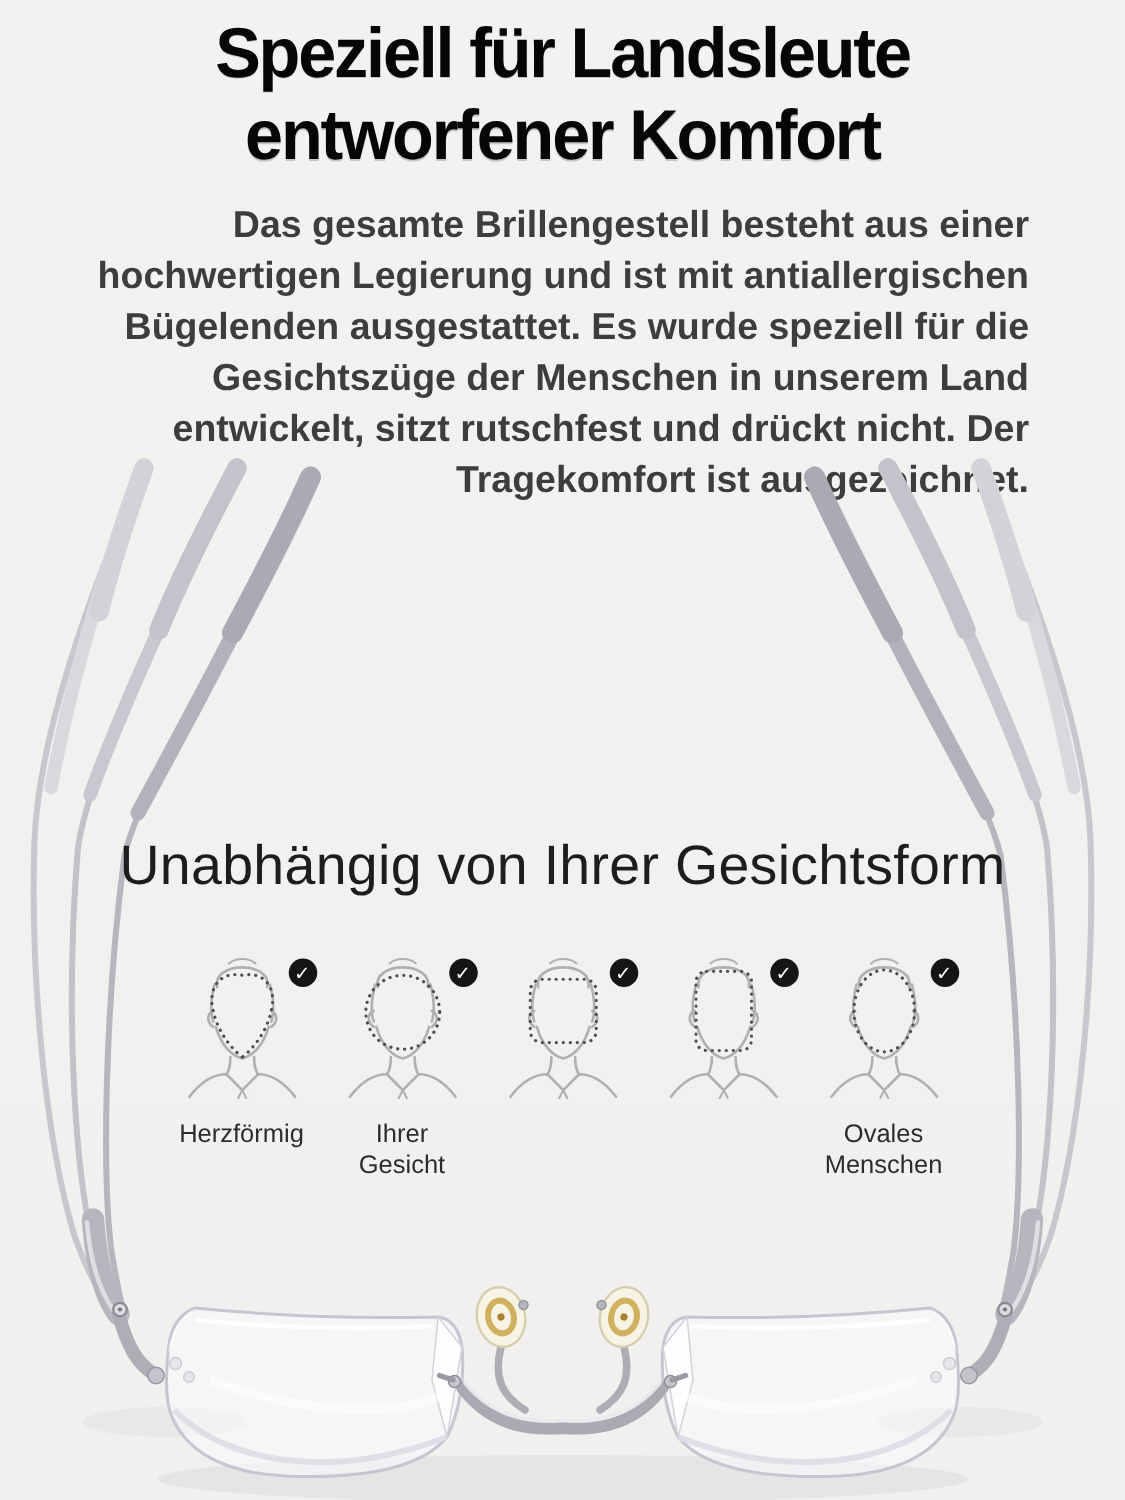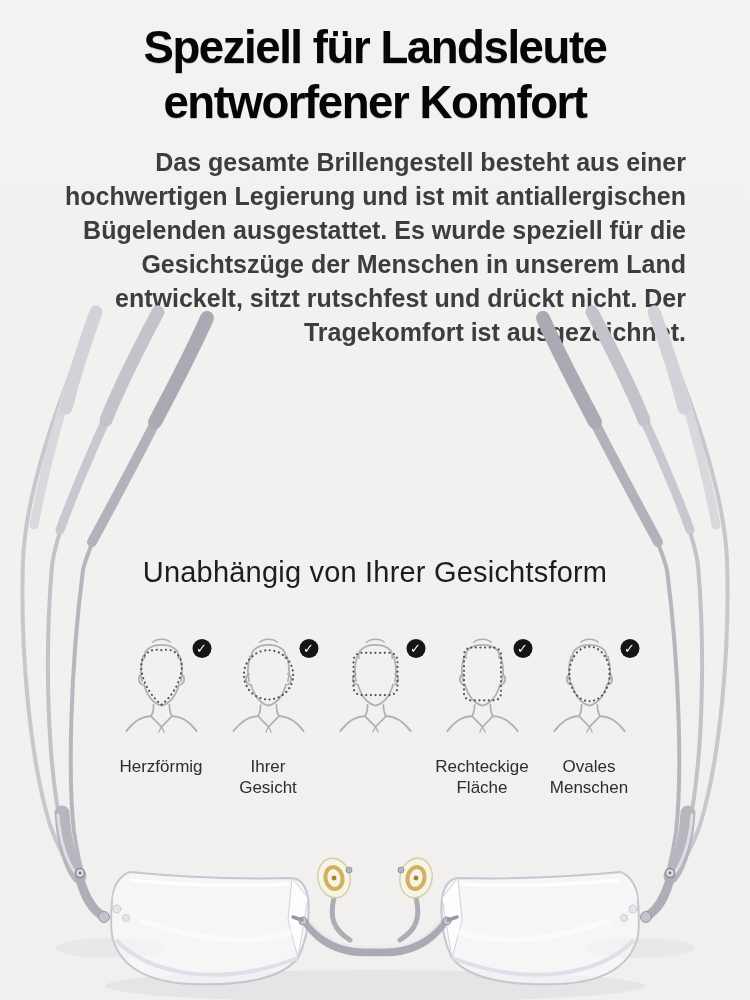--- a/index.html
+++ b/index.html
@@ -2,52 +2,52 @@
 <html><head>
 <meta charset="utf-8">
 <style>
   html,body{margin:0;padding:0;background:#e8e8e8;}
   .stage{
     position:relative;width:750px;height:1000px;overflow:hidden;
     background:linear-gradient(180deg,#f3f2f0 0%,#f2f1ef 55%,#f1f0ee 100%);
     font-family:"Liberation Sans","DejaVu Sans",sans-serif;
   }
   
-  .hero{padding-top:20px;text-align:center;}
+  .hero{padding-top:8px;text-align:center;}
   .hero-title{
     margin:0 auto;color:#060606;font-weight:bold;
     font-size:47px;line-height:1.17;letter-spacing:-1.5px;
     transform:scaleX(.97);transform-origin:center top;
     text-shadow:0 1px 0 rgba(0,0,0,.18);
   }
   .hero-desc{
     margin:15px auto 0;width:622px;color:#3d3d3d;
     font-size:25px;line-height:1.36;text-align:right;font-weight:bold;
   }
   
   .glasses{position:absolute;top:280px;left:0;width:750px;height:720px;}
   
   .subtitle{
     position:absolute;top:556px;left:0;width:750px;text-align:center;
-    color:#1d1d1d;font-size:29px;letter-spacing:.2px;
+    color:#1d1d1d;font-size:37px;letter-spacing:.2px;
   }
   
   .faces{
     position:absolute;top:628px;left:50%;transform:translateX(-50%);
     display:flex;
   }
   .face-col{width:107px;position:relative;display:flex;flex-direction:column;align-items:center;}
   .icon-wrap{position:relative;width:88px;height:106px;}
   .badge{
     position:absolute;top:11px;right:-6px;width:19px;height:19px;border-radius:50%;
     background:#151515;color:#ffffff;text-align:center;
     font-size:13px;line-height:19px;font-weight:bold;
   }
   .face-label{
-    margin-top:22px;color:#2d2d2d;font-size:17px;line-height:1.25;
+    margin-top:11px;color:#2d2d2d;font-size:17px;line-height:1.25;
     text-align:center;white-space:pre-line;
   }
 </style>
 </head>
 <body>
 
 <svg width="0" height="0" style="position:absolute" aria-hidden="true">
   <defs>
     <g id="face-sketch" fill="none" stroke="#b0b0b0" stroke-width="2" stroke-linecap="round">
       <path d="M31,34 C27,14 73,14 69,34"></path>
@@ -213,22 +213,20 @@
     </div>
 
     <div class="face-col">
       <div class="icon-wrap">
         <svg width="88" height="106" viewBox="0 0 100 120">
           <use href="#face-sketch"></use>
           <rect x="29" y="22" width="42" height="60" rx="8" fill="none" stroke="#4f4f4f" stroke-width="2.4" stroke-dasharray="0.1 5.2" stroke-linecap="round"></rect>
         </svg>
         <div class="badge"><span>✓</span></div>
       </div>
-      <div class="face-label">Rechteckige
-Fläche</div>
     </div>
 
     <div class="face-col">
       <div class="icon-wrap">
         <svg width="88" height="106" viewBox="0 0 100 120">
           <use href="#face-sketch"></use>
           <ellipse cx="50" cy="52" rx="23" ry="31" fill="none" stroke="#4f4f4f" stroke-width="2.4" stroke-dasharray="0.1 5.2" stroke-linecap="round"></ellipse>
         </svg>
         <div class="badge"><span>✓</span></div>
       </div>

